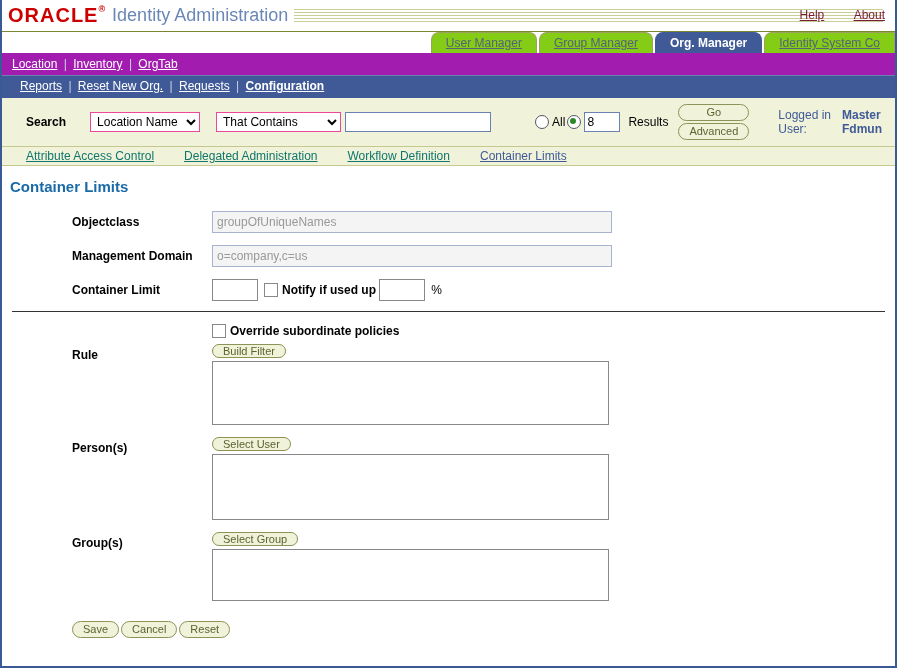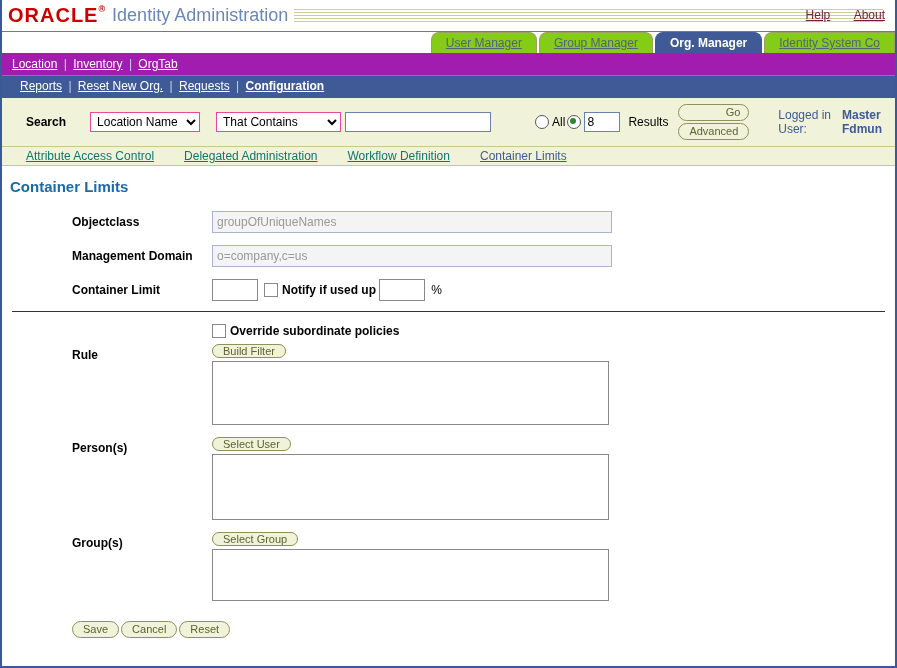--- a/index.html
+++ b/index.html
@@ -48,20 +48,21 @@
   }
   .top-links {
     position: absolute;
     right: 10px;
     top: 8px;
     font-size: 12px;
   }
   .top-links a {
     color: #7a1a3d;
     text-decoration: underline;
+    margin-left: 6px;
     cursor: pointer;
     padding-left: 20px;
   }
   .main-tabs {
     display: flex;
     justify-content: flex-end;
     padding: 0;
     border-top: 1px solid #7a862f;
   }
   .tab {
@@ -173,21 +174,21 @@
     margin-left: 2px;
   }
   .pill-btn {
     border: 1px solid #8d9257;
     border-radius: 10px;
     background: #f0f2d9;
     color: #5b6331;
     font-size: 11px;
     padding: 0px 10px;
     cursor: pointer;
-    text-align: right;
+    text-align: center;
     line-height: 15px;
   }
   .logged {
     margin-left: auto;
     color: #3f5a97;
     font-size: 12px;
     line-height: 14px;
     padding-right: 4px;
   }
   .logged .lbl { display:inline-block; }

